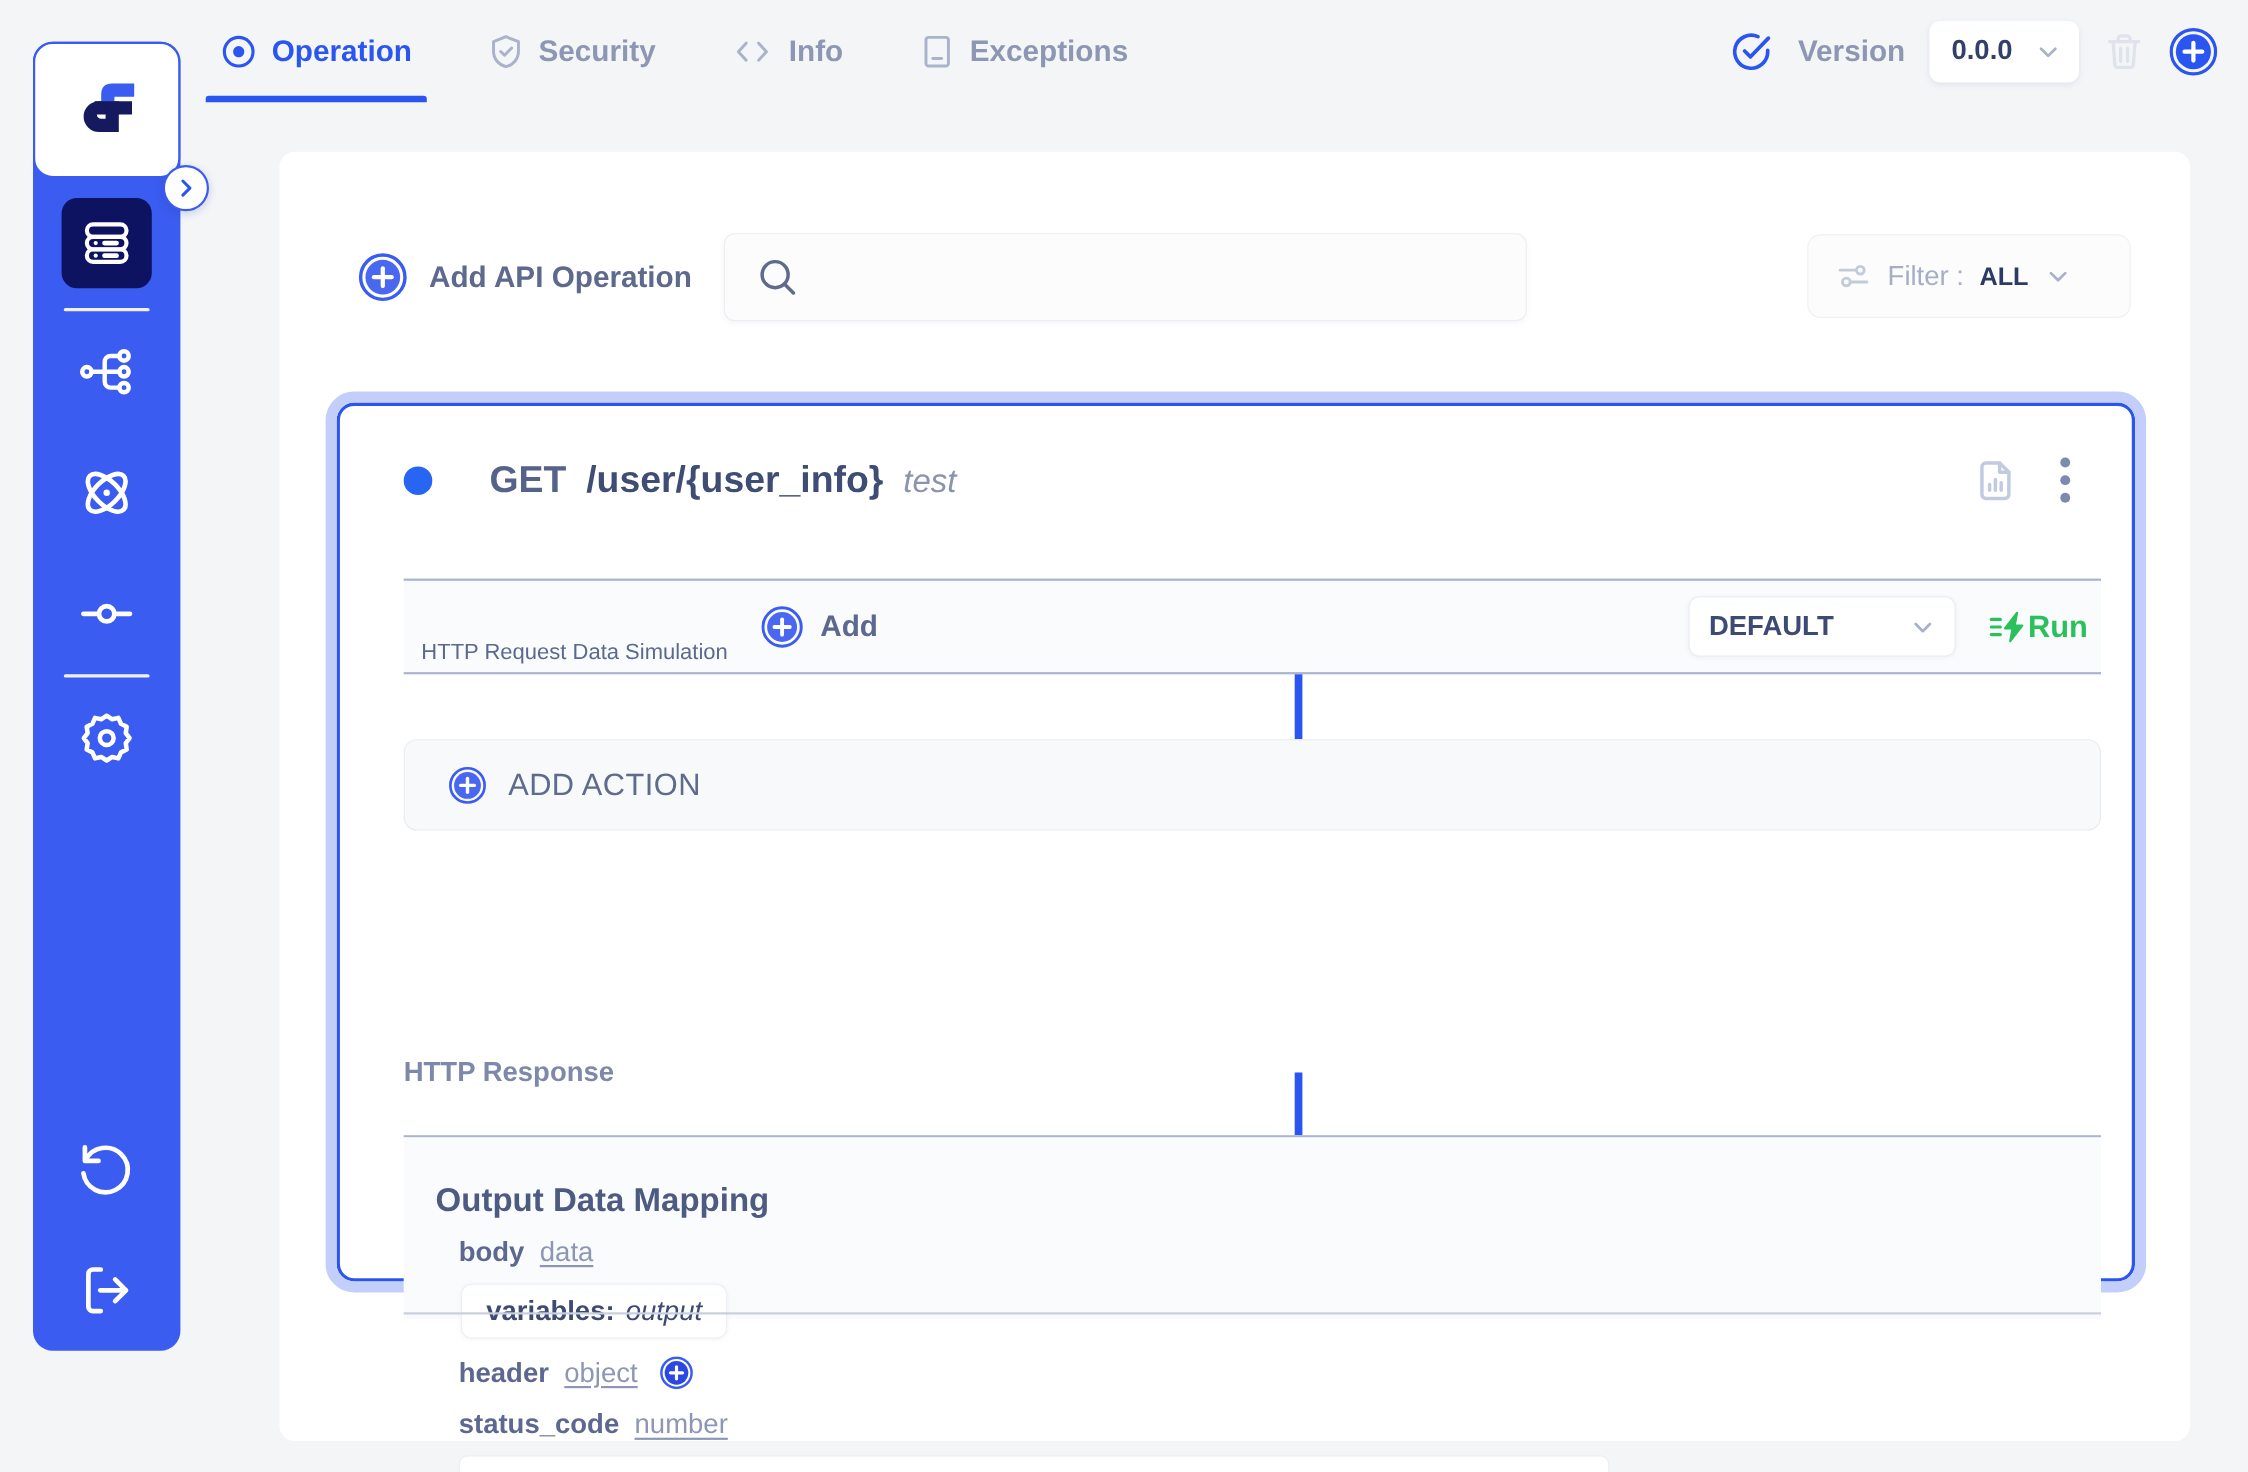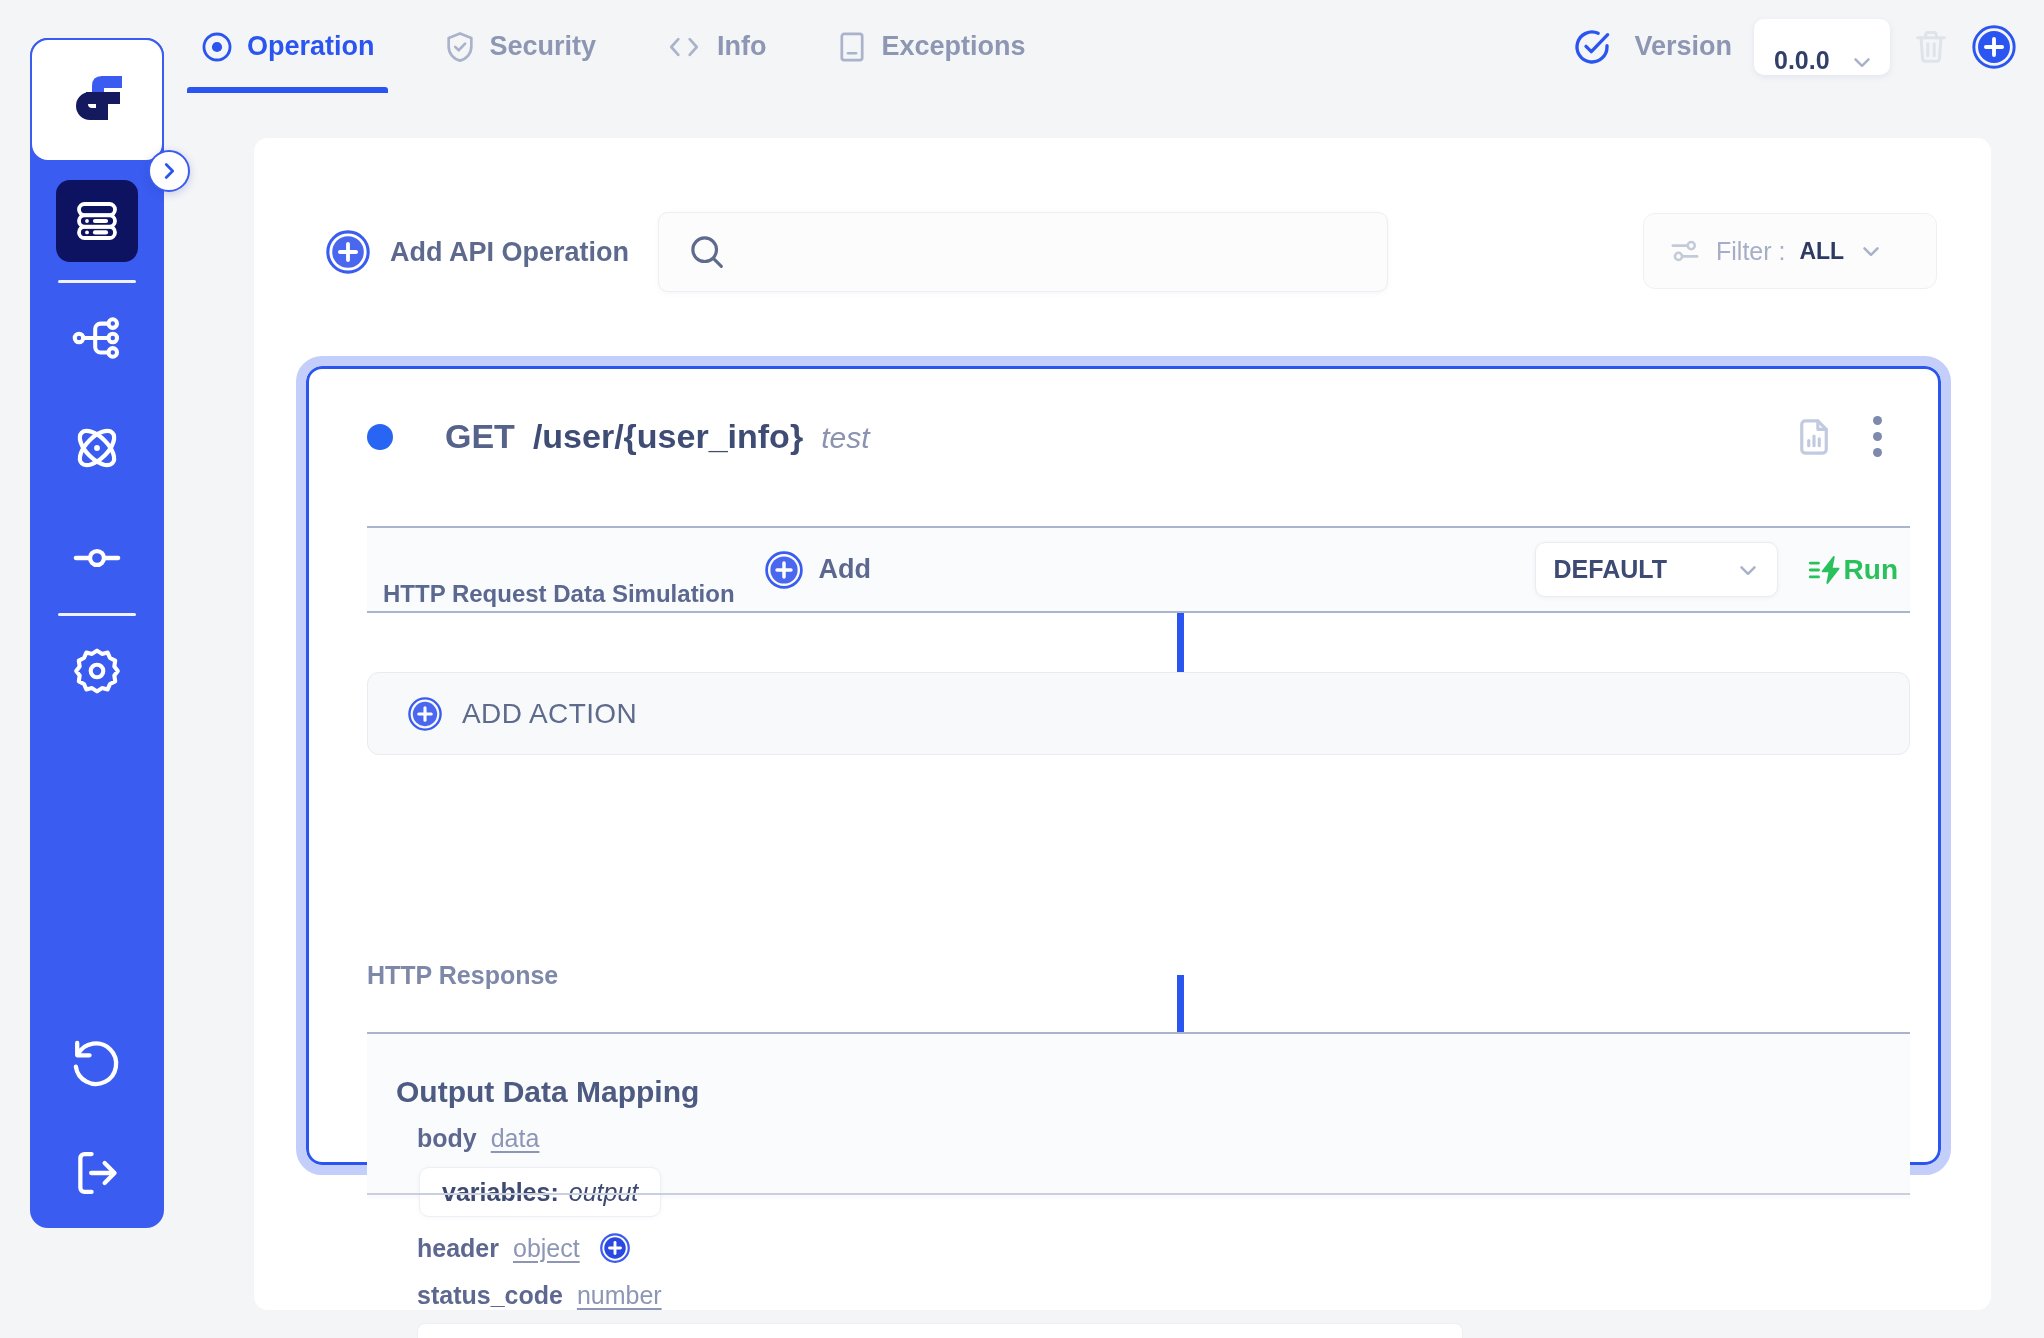--- a/index.html
+++ b/index.html
@@ -76,21 +76,21 @@
   }
   .tab svg { display: block; }
 
   #version-zone {
     position: absolute; right: 28px; top: 0; height: 93px;
     display: flex; align-items: center; gap: 22px;
   }
   #version-label { font-size: 27px; font-weight: bold; color: #8d96b2; }
   #version-select {
     width: 136px; height: 56px; background: #fff; border-radius: 10px;
-    display: flex; align-items: flex-end; justify-content: space-between;
+    display: flex; align-items: center; justify-content: space-between;
     padding: 0 15px 0 20px; cursor: pointer;
     box-shadow: 0 2px 6px rgba(70,90,160,.10);
   }
   #version-value { font-size: 25px; font-weight: bold; color: #323f68; }
 
   
   #panel {
     position: absolute; left: 254px; top: 138px;
     width: 1737px; height: 1172px;
     background: #ffffff;
@@ -158,21 +158,21 @@
   .kebab { display: flex; flex-direction: column; gap: 7px; cursor: pointer; padding: 8px; }
   .kebab i { width: 9px; height: 9px; border-radius: 50%; background: #7d8aad; display: block; }
 
   #sim-row {
     position: absolute; left: 58px; right: 28px; top: 157px; height: 87px;
     background: #fafbfc;
     border-top: 2px solid #aab4cc;
     border-bottom: 2px solid #aab4cc;
     display: flex; align-items: center;
   }
-  #sim-label { margin-left: 16px; font-size: 24px; font-weight: bold; color: #5b6punk; margin-top: 48px; }
+  #sim-label { margin-left: 16px; font-size: 20px; font-weight: normal; color: #5b6punk; margin-top: 48px; }
   #sim-label { color: #5b688f; }
   #sim-add { display: flex; align-items: center; gap: 16px; margin-left: 30px; cursor: pointer; }
   #sim-add-label { font-size: 27px; font-weight: bold; color: #5b688f; }
   #sim-right {
     position: absolute; right: 12px; display: flex; align-items: center; gap: 30px;
   }
   #env-select {
     width: 243px; height: 55px; background: #fff;
     border: 1px solid #eaecf2; border-radius: 10px;
     display: flex; align-items: center; justify-content: space-between;

